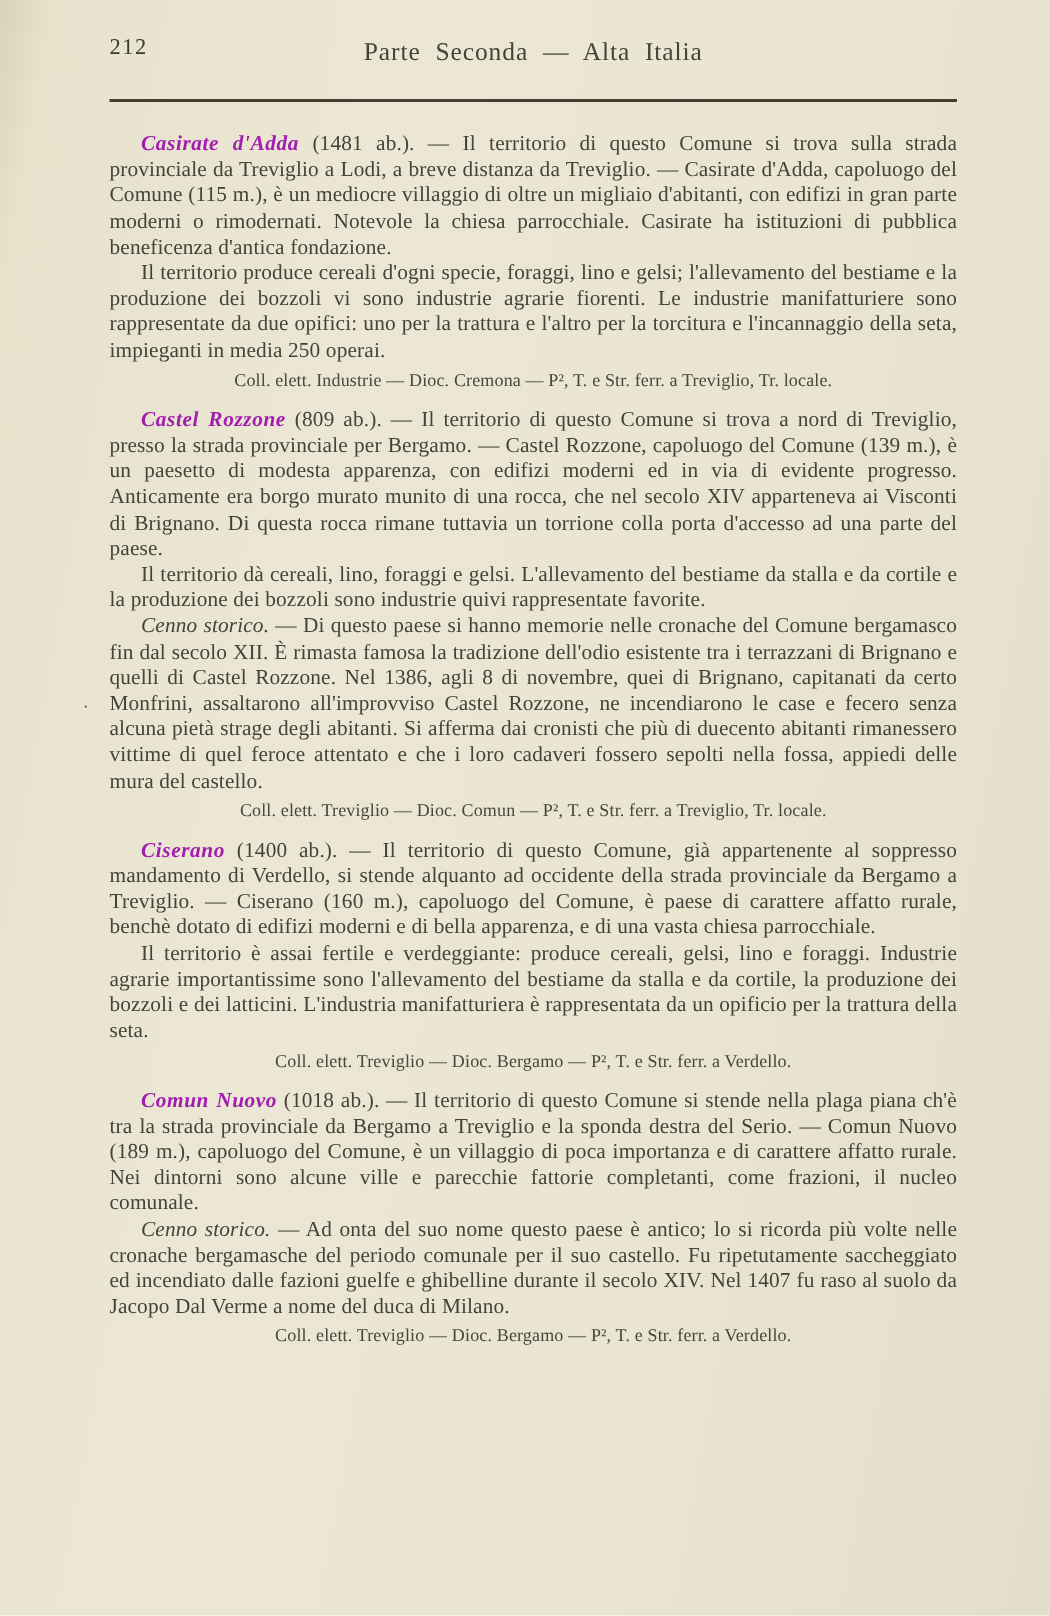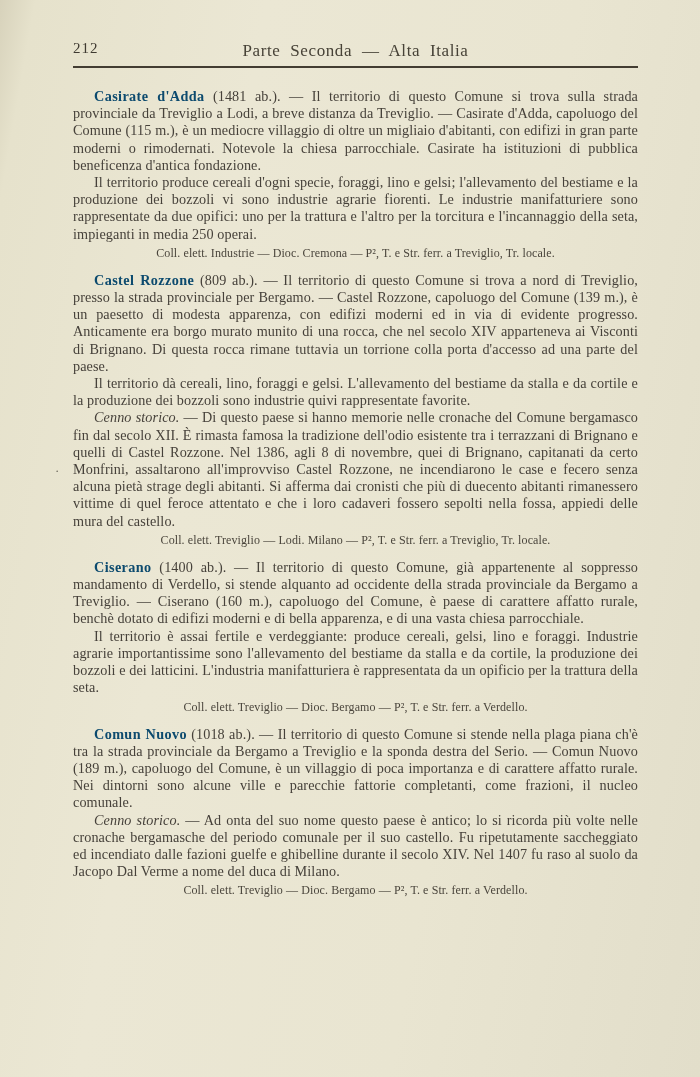--- a/index.html
+++ b/index.html
@@ -5,34 +5,34 @@
   html, body { margin:0; padding:0; }
   body {
     width:700px; height:1077px; overflow:hidden; position:relative;
     background:
       linear-gradient(100deg, #d7d2bb 0%, #e6e2cc 4%, #ebe7d4 30%, #e9e5d1 65%, #e2decA 100%);
     font-family:"Liberation Serif", serif;
     color:#4a453c;
   }
   .page { position:absolute; inset:0; }
 
-  .header-row { position:absolute; top:40px; left:73px; width:565px; height:20px; }
+  .header-row { position:absolute; top:24px; left:73px; width:565px; height:20px; }
   .page-number { position:absolute; left:0; top:0; font-size:15px; letter-spacing:1px; color:#3f3a31; }
   .running-head { position:absolute; left:0; right:0; top:1px; text-align:center;
     font-size:17px; word-spacing:5px; letter-spacing:0.6px; color:#474237; }
   .header-rule { position:absolute; top:66px; left:73px; width:565px; height:0;
     border-top:2px solid #433d32; }
 
   .text-block {
     position:absolute; top:88px; left:73px; width:565px;
     font-size:14.2px; line-height:17.2px; text-align:justify;
     letter-spacing:0.1px; color:#46413a;
   }
   p.para { margin:0; text-indent:21px; }
-  .entry-name { font-weight:bold; letter-spacing:0.4px; color:#0c4a6e; }
+  .entry-name { font-weight:bold; letter-spacing:0.4px; color:#a21caf;font-style:italic; }
   .cenno { }
   p.colophon { margin:3px 0 12px; text-align:center; font-size:12px;
     text-indent:0; line-height:14px; color:#4a453c; }
 
   .margin-dot { position:absolute; left:55px; top:463px; font-size:13px; color:#6e6a5e; }
 </style>
 </head>
 <body>
 
 <div class="page">
@@ -50,21 +50,21 @@
     <section class="entry">
       <p class="para"><b class="entry-name">Casirate d'Adda</b> <span>(1481 ab.). — Il territorio di questo Comune si trova sulla strada provinciale da Treviglio a Lodi, a breve distanza da Treviglio. — Casirate d'Adda, capoluogo del Comune (115 m.), è un mediocre villaggio di oltre un migliaio d'abitanti, con edifizi in gran parte moderni o rimodernati. Notevole la chiesa parrocchiale. Casirate ha istituzioni di pubblica beneficenza d'antica fondazione.</span></p>
       <p class="para">Il territorio produce cereali d'ogni specie, foraggi, lino e gelsi; l'allevamento del bestiame e la produzione dei bozzoli vi sono industrie agrarie fiorenti. Le industrie manifatturiere sono rappresentate da due opifici: uno per la trattura e l'altro per la torcitura e l'incannaggio della seta, impieganti in media 250 operai.</p>
       <p class="colophon">Coll. elett. Industrie — Dioc. Cremona — P², T. e Str. ferr. a Treviglio, Tr. locale.</p>
     </section>
 
     <section class="entry">
       <p class="para"><b class="entry-name">Castel Rozzone</b> <span>(809 ab.). — Il territorio di questo Comune si trova a nord di Treviglio, presso la strada provinciale per Bergamo. — Castel Rozzone, capoluogo del Comune (139 m.), è un paesetto di modesta apparenza, con edifizi moderni ed in via di evidente progresso. Anticamente era borgo murato munito di una rocca, che nel secolo XIV apparteneva ai Visconti di Brignano. Di questa rocca rimane tuttavia un torrione colla porta d'accesso ad una parte del paese.</span></p>
       <p class="para">Il territorio dà cereali, lino, foraggi e gelsi. L'allevamento del bestiame da stalla e da cortile e la produzione dei bozzoli sono industrie quivi rappresentate favorite.</p>
       <p class="para"><i class="cenno">Cenno storico.</i><span> — Di questo paese si hanno memorie nelle cronache del Comune bergamasco fin dal secolo XII. È rimasta famosa la tradizione dell'odio esistente tra i terrazzani di Brignano e quelli di Castel Rozzone. Nel 1386, agli 8 di novembre, quei di Brignano, capitanati da certo Monfrini, assaltarono all'improvviso Castel Rozzone, ne incendiarono le case e fecero senza alcuna pietà strage degli abitanti. Si afferma dai cronisti che più di duecento abitanti rimanessero vittime di quel feroce attentato e che i loro cadaveri fossero sepolti nella fossa, appiedi delle mura del castello.</span></p>
-      <p class="colophon">Coll. elett. Treviglio — Lodi. Milano — P², T. e Str. ferr. a Treviglio, Tr. locale.</p>
+      <p class="colophon">Coll. elett. Treviglio — Dioc. Comun — P², T. e Str. ferr. a Treviglio, Tr. locale.</p>
     </section>
 
     <section class="entry">
       <p class="para"><b class="entry-name">Ciserano</b> <span>(1400 ab.). — Il territorio di questo Comune, già appartenente al soppresso mandamento di Verdello, si stende alquanto ad occidente della strada provinciale da Bergamo a Treviglio. — Ciserano (160 m.), capoluogo del Comune, è paese di carattere affatto rurale, benchè dotato di edifizi moderni e di bella apparenza, e di una vasta chiesa parrocchiale.</span></p>
       <p class="para">Il territorio è assai fertile e verdeggiante: produce cereali, gelsi, lino e foraggi. Industrie agrarie importantissime sono l'allevamento del bestiame da stalla e da cortile, la produzione dei bozzoli e dei latticini. L'industria manifatturiera è rappresentata da un opificio per la trattura della seta.</p>
       <p class="colophon">Coll. elett. Treviglio — Dioc. Bergamo — P², T. e Str. ferr. a Verdello.</p>
     </section>
 
     <section class="entry">
       <p class="para"><b class="entry-name">Comun Nuovo</b> <span>(1018 ab.). — Il territorio di questo Comune si stende nella plaga piana ch'è tra la strada provinciale da Bergamo a Treviglio e la sponda destra del Serio. — Comun Nuovo (189 m.), capoluogo del Comune, è un villaggio di poca importanza e di carattere affatto rurale. Nei dintorni sono alcune ville e parecchie fattorie completanti, come frazioni, il nucleo comunale.</span></p>

